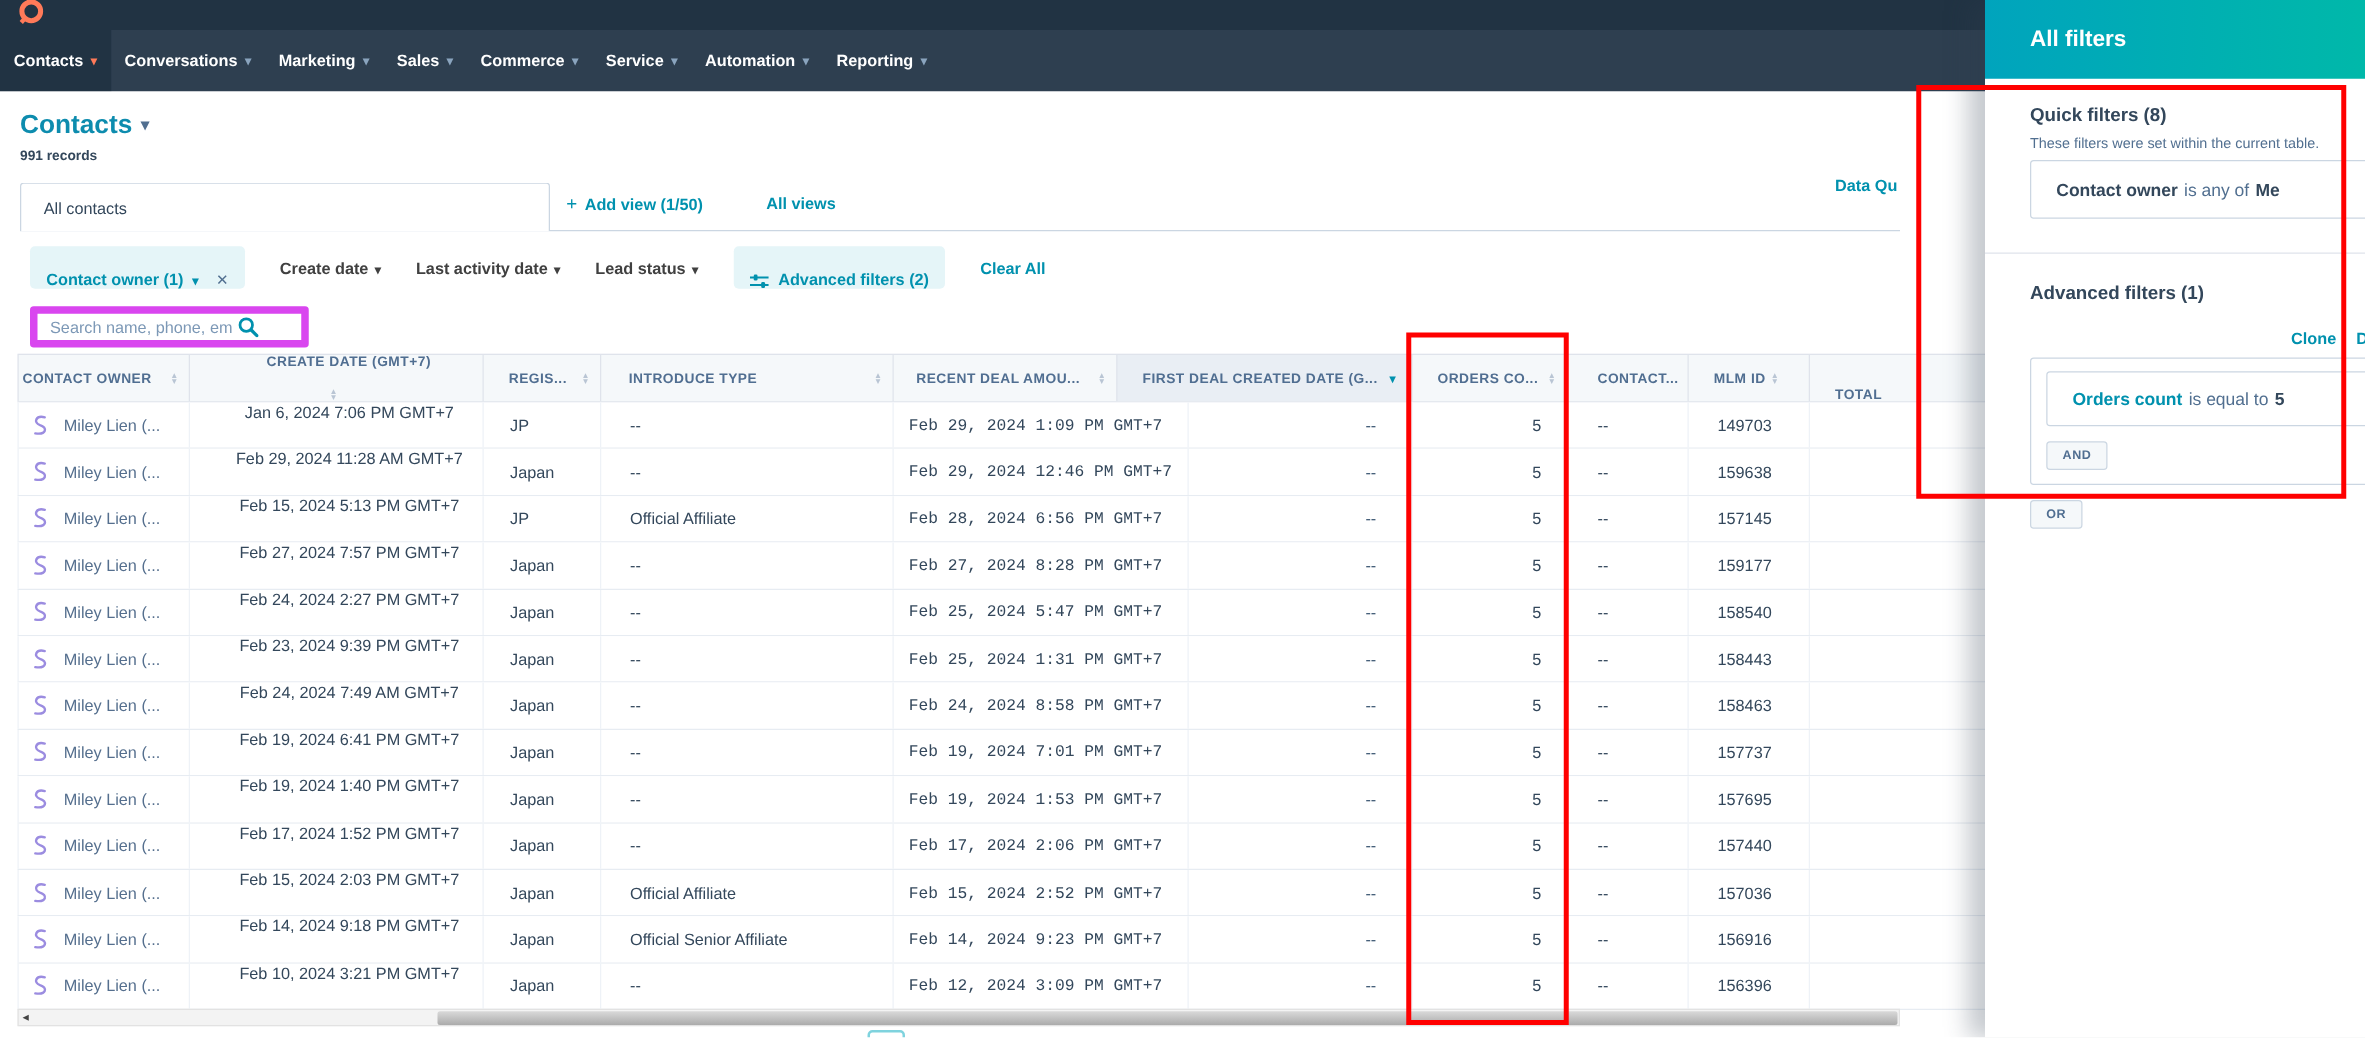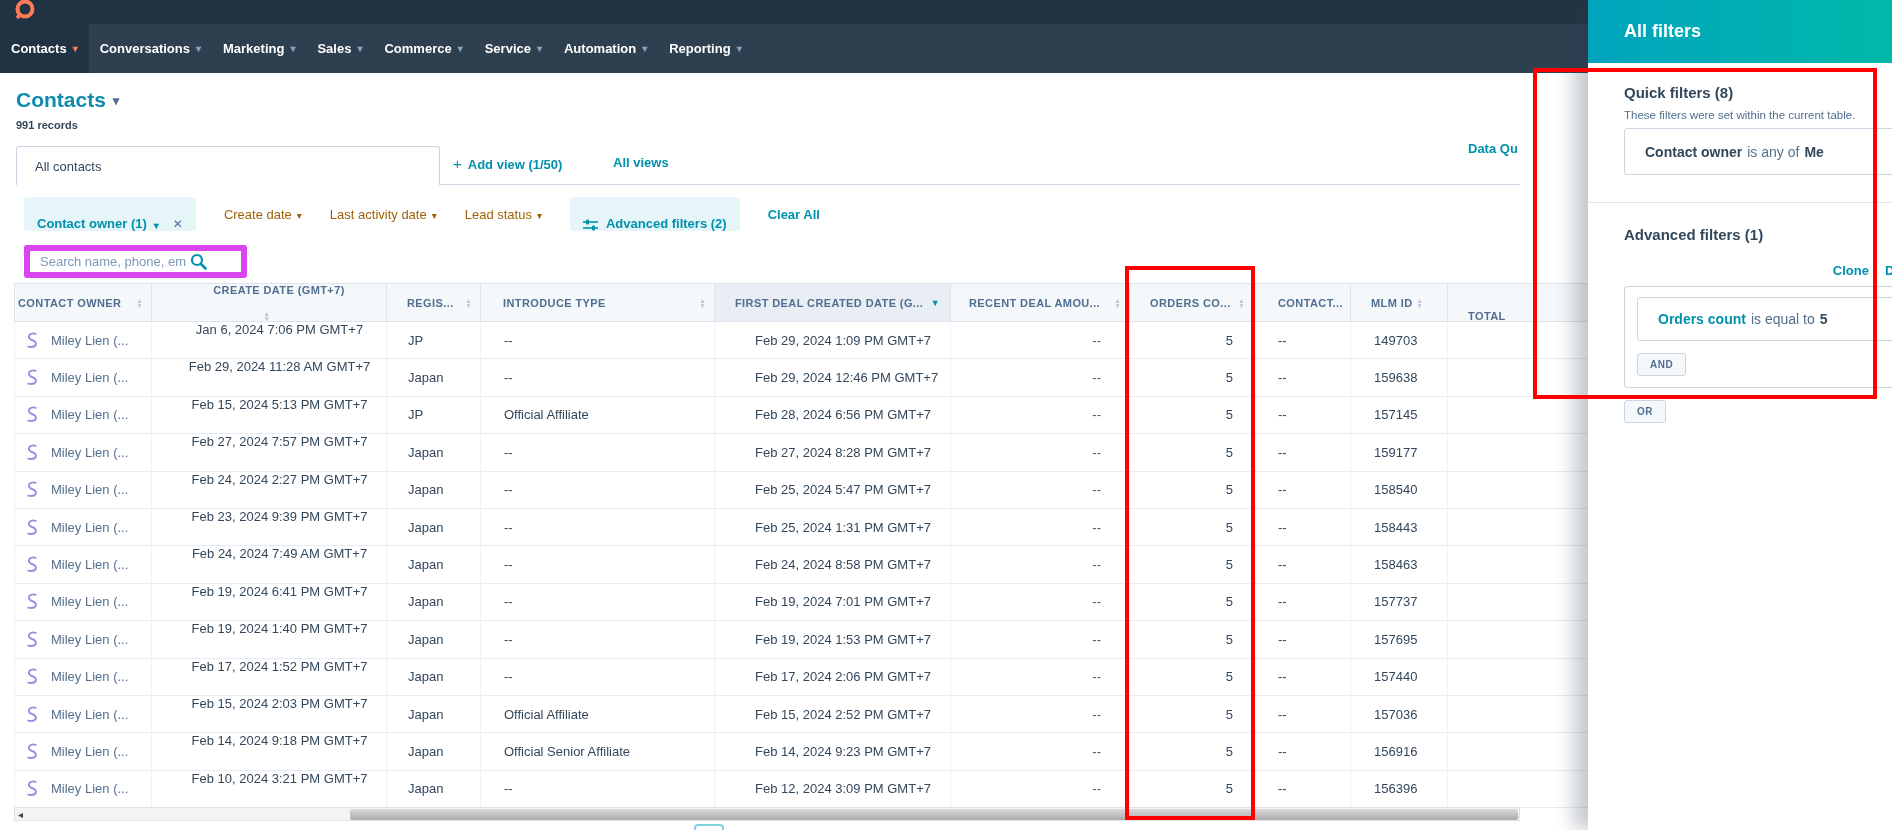--- a/index.html
+++ b/index.html
@@ -33,21 +33,21 @@
   .plus-icon::before{content:"+";}
   .all-views{position:absolute;left:613px;top:155px;font-size:13px;font-weight:bold;color:#0091ae;cursor:pointer;}
 
   
   .chips{position:absolute;left:24px;top:197px;height:34px;display:flex;align-items:center;gap:28px;}
   .chip{background:#e5f5f8;border-radius:4px;height:34px;display:flex;align-items:flex-end;padding:0 13px;
         color:#0091ae;font-size:13px;font-weight:bold;cursor:pointer;white-space:nowrap;}
   .chip .caret{font-size:10px;margin-left:7px;color:#0091ae;}
   .chip .x-icon{color:#516f90;font-size:12px;margin-left:14px;font-weight:normal;cursor:pointer;}
   .x-icon::before{content:"✕";}
-  .drop-btn{color:#a16207;font-size:13px;font-weight:normal;cursor:pointer;white-space:nowrap;}
+  .drop-btn{color:#404040;font-size:13px;font-weight:bold;cursor:pointer;white-space:nowrap;}
   .drop-btn .caret{font-size:10px;margin-left:5px;}
   .sliders-icon{display:inline-block;width:15px;height:12px;margin-right:8px;}
   .clear-all{color:#0091ae;font-size:13px;font-weight:bold;cursor:pointer;}
 
   
   .search-wrap{position:absolute;left:24px;top:245px;width:223px;height:33px;}
   .search-wrap input{width:100%;height:100%;border:6px solid #d946ef;border-radius:3px;box-sizing:border-box;
         padding:0 40px 0 10px;font-size:13px;color:#33475b;font-family:"Liberation Sans",sans-serif;outline:none;}
   .search-wrap input::placeholder{color:#7c98b6;}
   .search-icon{position:absolute;left:166px;top:8px;width:17px;height:17px;cursor:pointer;}
@@ -67,21 +67,21 @@
       box-sizing:border-box;white-space:nowrap;overflow:hidden;height:100%;}
   
   .c0{width:137px;} .c1{width:235px;flex-direction:column;} .c2{width:94px;} .c3{width:234px;} .c4{width:236px;}
   .c5{width:179px;} .c6{width:124px;} .c7{width:97px;} .c8{width:97px;} .c9{width:445px;}
   .th.c0 .lbl{text-indent:-7px;padding-left:10px;}
   .th.c1 .lbl,.th.c4 .lbl{padding-left:20px;} .th.c2 .lbl{padding-left:20px;} .th.c3 .lbl{padding-left:22px;}
   .th.c5 .lbl{padding-left:18px;} .th.c6 .lbl{padding-left:20px;} .th.c7 .lbl{padding-left:24px;}
   .th.c8{justify-content:flex-start;} .th.c8 .lbl{padding-left:20px;} .th.c9 .lbl{padding-left:20px;margin-top:26px;}
   .th.c4{background:#e9eef4;}
   .td.c0{padding-left:8px;}
-  .td.c1{padding-left:21px;} .td.c2{padding-left:21px;} .td.c3{padding-left:23px;} .td.c4{padding-left:40px;}
+  .td.c1{padding-left:21px;} .td.c2{padding-left:21px;} .td.c3{padding-left:23px;} .td.c4{padding-left:12px;font-family:Liberation Mono, monospace;}
   .td.c5{justify-content:flex-end;padding-right:28px;color:#3e5974;}
   .td.c6{justify-content:flex-end;padding-right:20px;}
   .td.c7{padding-left:24px;} .td.c8{padding-left:23px;}
   .avatar{width:19px;height:19px;margin-right:9px;flex:none;}
   .owner-link{color:#556f8e;overflow:hidden;white-space:nowrap;}
 
   
   .hscroll{position:absolute;left:14px;top:807px;width:1506px;height:14px;background:#f3f3f3;border:1px solid #e2e2e2;box-sizing:border-box;z-index:2;}
   .hscroll .left-arrow{position:absolute;left:3px;top:0;font-size:10px;color:#444;line-height:13px;cursor:pointer;}
   .left-arrow::before{content:"◂";}
@@ -249,30 +249,30 @@
             <span class="sort-down"></span>
           </span>
       </div>
       <div class="th c3">
         <span class="lbl">INTRODUCE TYPE</span>
         <span class="sort">
             <span class="sort-up"></span>
             <span class="sort-down"></span>
           </span>
       </div>
+      <div class="th c5">
+        <span class="lbl">RECENT DEAL AMOU...</span>
+        <span class="sort">
+            <span class="sort-up"></span>
+            <span class="sort-down"></span>
+          </span>
+      </div>
       <div class="th c4">
         <span class="lbl">FIRST DEAL CREATED DATE (G...</span>
         <span class="sort-desc sort-down"></span>
-      </div>
-      <div class="th c5">
-        <span class="lbl">RECENT DEAL AMOU...</span>
-        <span class="sort">
-            <span class="sort-up"></span>
-            <span class="sort-down"></span>
-          </span>
       </div>
       <div class="th c6">
         <span class="lbl">ORDERS CO...</span>
         <span class="sort">
             <span class="sort-up"></span>
             <span class="sort-down"></span>
           </span>
       </div>
       <div class="th c7">
         <span class="lbl">CONTACT...</span>

